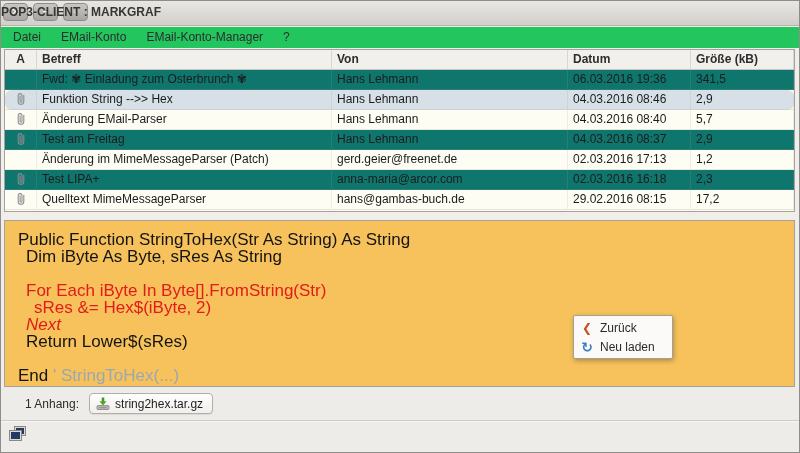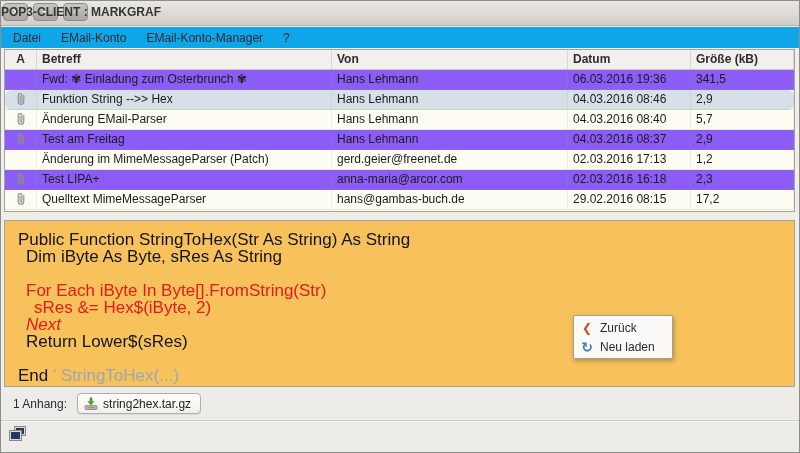--- a/index.html
+++ b/index.html
@@ -13,37 +13,37 @@
     background:linear-gradient(#e9e7e3,#d2cfcb); border-bottom:1px solid #b5b2ae; }
   .win-btns { position:absolute; left:2px; top:2px; display:flex; gap:5px; }
   .win-btn { width:25px; height:18px; border-radius:4px; border:1px solid #8f8d88;
     background:linear-gradient(#c9c7c3,#a7a5a1); color:#f8f8f7; font-size:10px; line-height:16px;
     text-align:center; font-weight:bold; text-shadow:0 -1px 0 rgba(0,0,0,.25); cursor:default; }
   .title-text { position:absolute; left:0; right:0; top:4px; text-align:left;
     font-size:12px; font-weight:bold; color:#383633; }
 
   
   .menubar { position:absolute; left:0; top:26px; right:0; height:21px; display:flex;
-    align-items:center; background:#0ea5e9; padding-left:2px; }
+    background:#22c55e; padding-left:2px; }
   .menu-item { font-size:12px; color:#2c2c2c; padding:3px 10px; }
 
   
   .mail-table { position:absolute; left:3px; top:48px; width:791px; height:163px;
     border:1px solid #a5a29d; background:#fbfae2; overflow:hidden; }
   .tgrid { display:grid; grid-template-columns:32px 295px 236px 123px 1fr; }
   .thead { background:#f1f0ed; border-bottom:1px solid #c8c5c0; height:20px; }
   .thead .hcell { font-size:12px; font-weight:bold; color:#2d2d2d; line-height:19px;
     padding-left:5px; border-right:1px solid #d9d6d1; overflow:hidden; white-space:nowrap; }
   .thead .hcell.center { text-align:center; padding-left:0; }
   .trow { height:20px; }
   .trow .cell { font-size:12px; color:#1c1c1c; line-height:19px; padding-left:5px;
     border-right:1px solid rgba(160,158,140,.18); border-bottom:1px solid rgba(160,158,140,.22);
     overflow:hidden; white-space:nowrap; }
   .trow .cell.center { text-align:center; padding-left:0; }
-  .trow.alt      { background:#8b5cf6; }
+  .trow.alt      { background:#0f766e; }
   .trow.plain    { background:#fdfdf4; }
   .trow.selected { background:#d6e0e6;border-radius:7px; }
   .clip { display:inline-block; vertical-align:middle; margin-top:-2px; }
 
   
   .message-view { position:absolute; left:3px; top:219px; width:791px; height:167px;
     border:1px solid #a5a29d; background:#f7c25b; padding:10px 0 0 13px; overflow:hidden; }
   .code-line { font-size:17px; line-height:17px; white-space:pre; color:#141414; }
   .code-line .black   { color:#141414; }
   .code-line .red     { color:#e31b1b; }
@@ -54,21 +54,21 @@
     background:#fbfaf8; border:1px solid #a29e98; border-radius:2px;
     box-shadow:1px 2px 5px rgba(0,0,0,.28); padding:2px 0; }
   .ctx-item { display:flex; align-items:center; height:19px; padding:0 16px 0 6px;
     font-size:12px; color:#2b2b2b; gap:6px; white-space:nowrap; }
   .ctx-icon { width:14px; text-align:center; font-weight:bold; font-size:12px; }
   .ctx-icon.back   { color:#c8511f; }
   .ctx-icon.reload { color:#3f7fc1; font-size:14px; line-height:12px; }
 
   
   .attachment-bar { position:absolute; left:0; top:386px; right:0; height:33px;
-    display:flex; align-items:center; padding-left:12px; background:#edece9; }
+    display:flex; align-items:center; padding-left:24px; background:#edece9; }
   .attach-label { font-size:12px; color:#2c2c2c; margin-right:10px; }
   .attach-chip { display:inline-flex; align-items:center; gap:5px; height:21px;
     padding:0 9px 0 6px; border:1px solid #b2afaa; border-radius:4px;
     background:linear-gradient(#fefefd,#f0efec); font-size:12px; color:#1e1e1e;
     box-shadow:0 1px 1px rgba(0,0,0,.08);justify-content:center; }
 
   
   .status-divider { position:absolute; left:0; right:0; top:419px; height:2px;
     border-top:1px solid #ceccc8; border-bottom:1px solid #f7f6f5; }
   .statusbar { position:absolute; left:0; top:421px; right:0; bottom:0; background:#edece9; }

